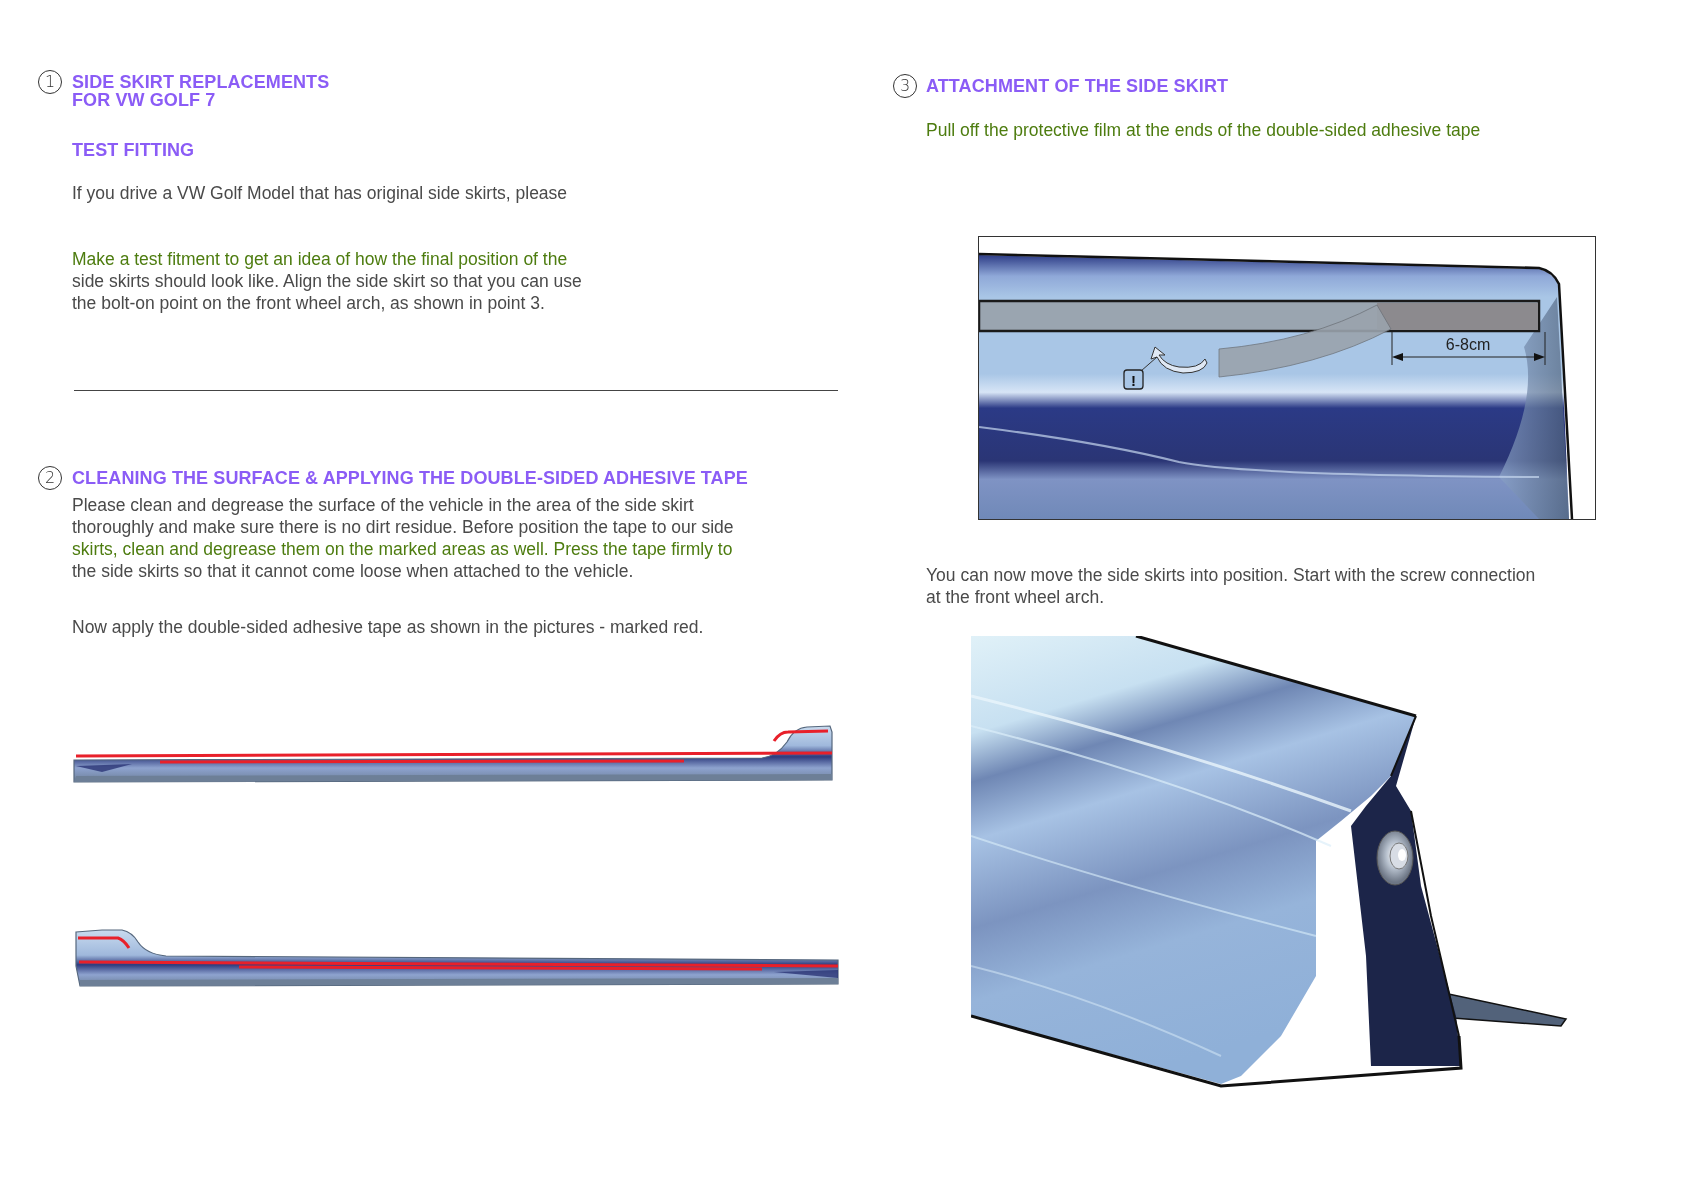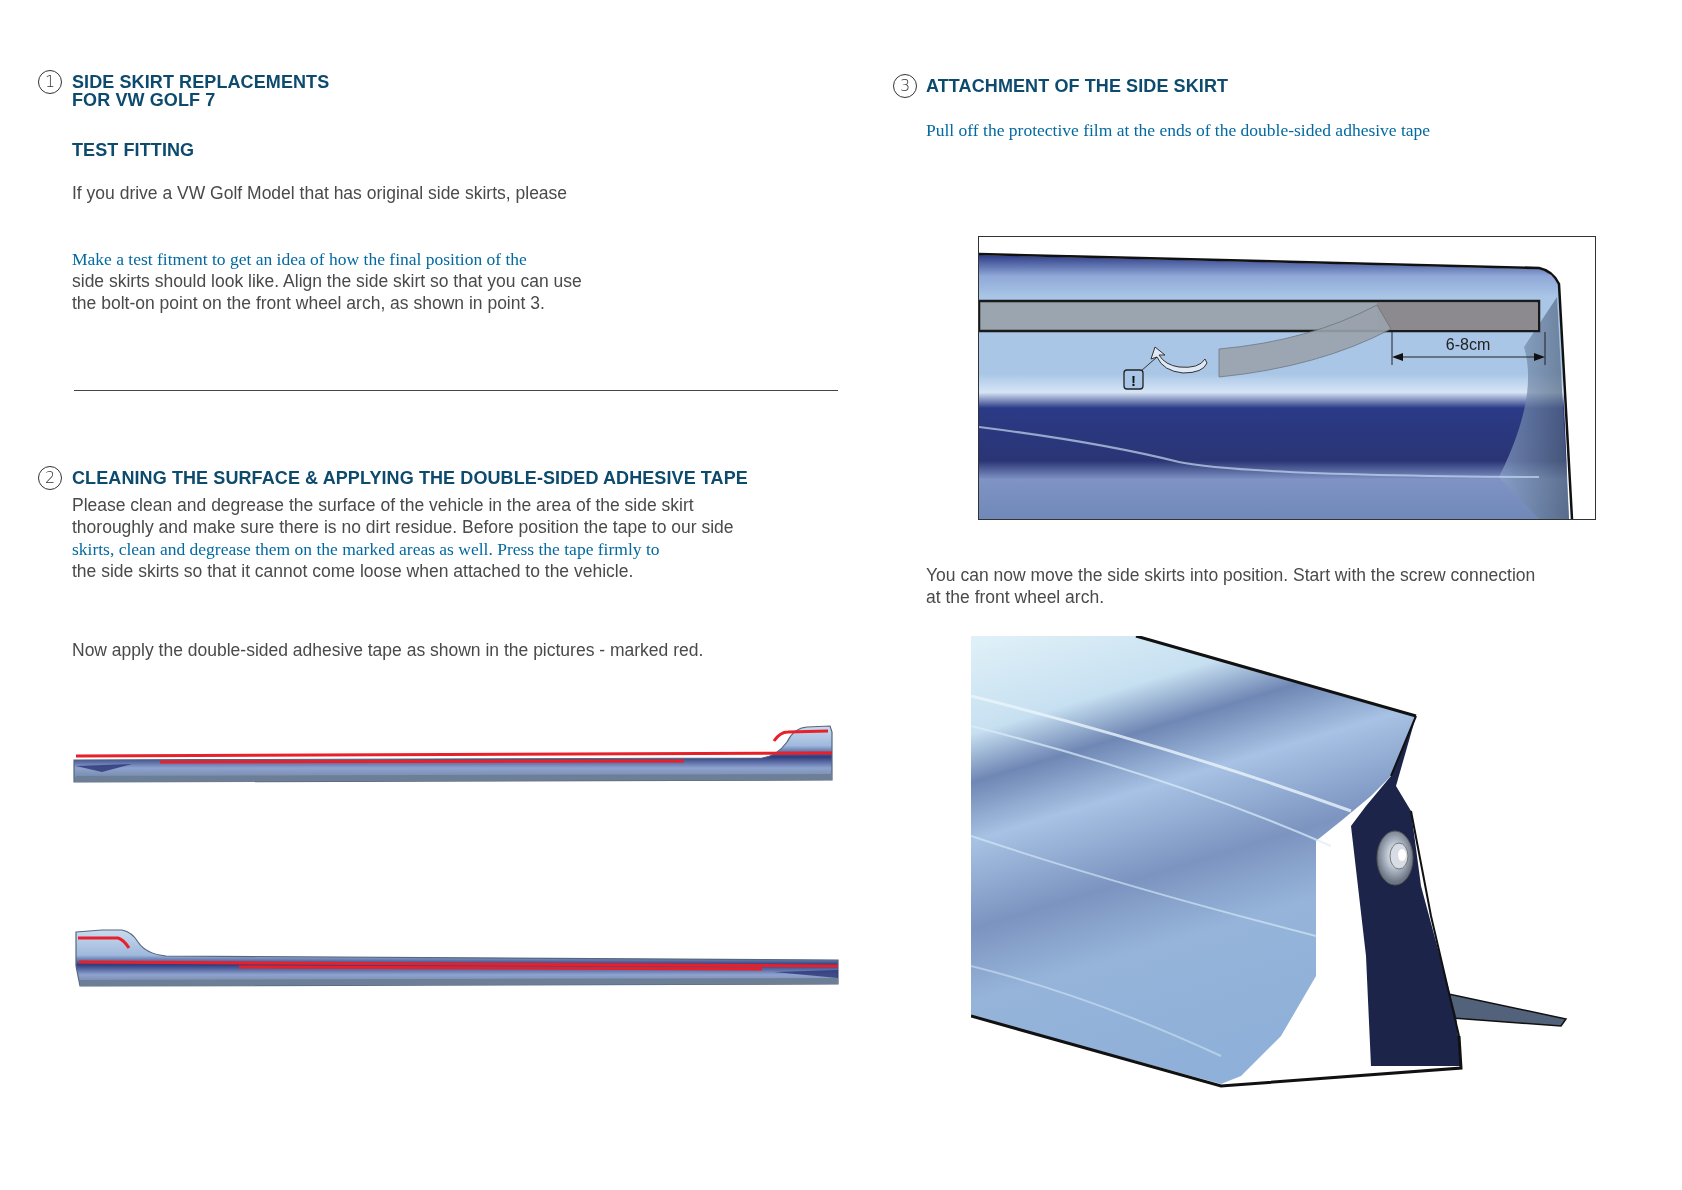--- a/index.html
+++ b/index.html
@@ -1,23 +1,23 @@
 <!DOCTYPE html>
 <html><head>
 <meta charset="utf-8">
 <style>
   html, body { margin:0; padding:0; background:#ffffff; }
   body { width:1682px; height:1190px; position:relative; overflow:hidden;
          font-family:"Liberation Sans", sans-serif; color:#2b2b2b; }
   .abs { position:absolute; }
   .step-num { position:absolute; width:22px; height:22px; border:1.3px solid #333; border-radius:50%;
               font-size:16px; line-height:22px; text-align:center; color:#333; font-family:"DejaVu Sans", sans-serif; font-weight:300; }
-  .h-bold { position:absolute; font-weight:bold; font-size:18px; line-height:18px; color:#0c4a6e; letter-spacing:0.1px; }
+  .h-bold { position:absolute; font-weight:bold; font-size:18px; line-height:18px; color:#8b5cf6; letter-spacing:0.1px; }
   .body-text { position:absolute; font-size:17.5px; line-height:22px; color:#4a4a4a; white-space:nowrap; }
-  .body-text .dark { color:#0369a1;font-family:Liberation Serif, serif; }
+  .body-text .dark { color:#4d7c0f; }
   .divider { position:absolute; left:74px; top:390px; width:764px; height:1px; background:#444; }
   svg { display:block; }
 </style>
 </head>
 <body>
 
 <div class="step-num" style="left:38px; top:70px;">1</div>
 <div class="h-bold" style="left:72px; top:73px;">SIDE SKIRT REPLACEMENTS</div>
 <div class="h-bold" style="left:72px; top:91px;">FOR VW GOLF 7</div>
 <div class="h-bold" style="left:72px; top:141px;">TEST FITTING</div>
@@ -35,21 +35,21 @@
 
 <div class="step-num" style="left:38px; top:466px;">2</div>
 <div class="h-bold" style="left:72px; top:469px;">CLEANING THE SURFACE &amp; APPLYING THE DOUBLE-SIDED ADHESIVE TAPE</div>
 
 <div class="body-text" style="left:72px; top:494px;">
   <div>Please clean and degrease the surface of the vehicle in the area of the side skirt</div>
   <div>thoroughly and make sure there is no dirt residue. Before position the tape to our side</div>
   <div class="dark">skirts, clean and degrease them on the marked areas as well. Press the tape firmly to</div>
   <div>the side skirts so that it cannot come loose when attached to the vehicle.</div>
 </div>
-<div class="body-text" style="left:72px; top:616px;margin-top:23px;">Now apply the double-sided adhesive tape as shown in the pictures - marked red.</div>
+<div class="body-text" style="left:72px; top:616px;">Now apply the double-sided adhesive tape as shown in the pictures - marked red.</div>
 
 <div class="abs" style="left:72px; top:722px; width:766px; height:68px;">
   <svg width="766" height="68" viewBox="0 0 766 68">
     <defs>
       <linearGradient id="sk1" x1="0" y1="0" x2="0" y2="1">
         <stop offset="0" stop-color="#c9dbef"></stop>
         <stop offset="0.35" stop-color="#9fb8dc"></stop>
         <stop offset="0.55" stop-color="#2e3b7e"></stop>
         <stop offset="0.75" stop-color="#8ea3cf"></stop>
         <stop offset="1" stop-color="#6c7f99"></stop>

